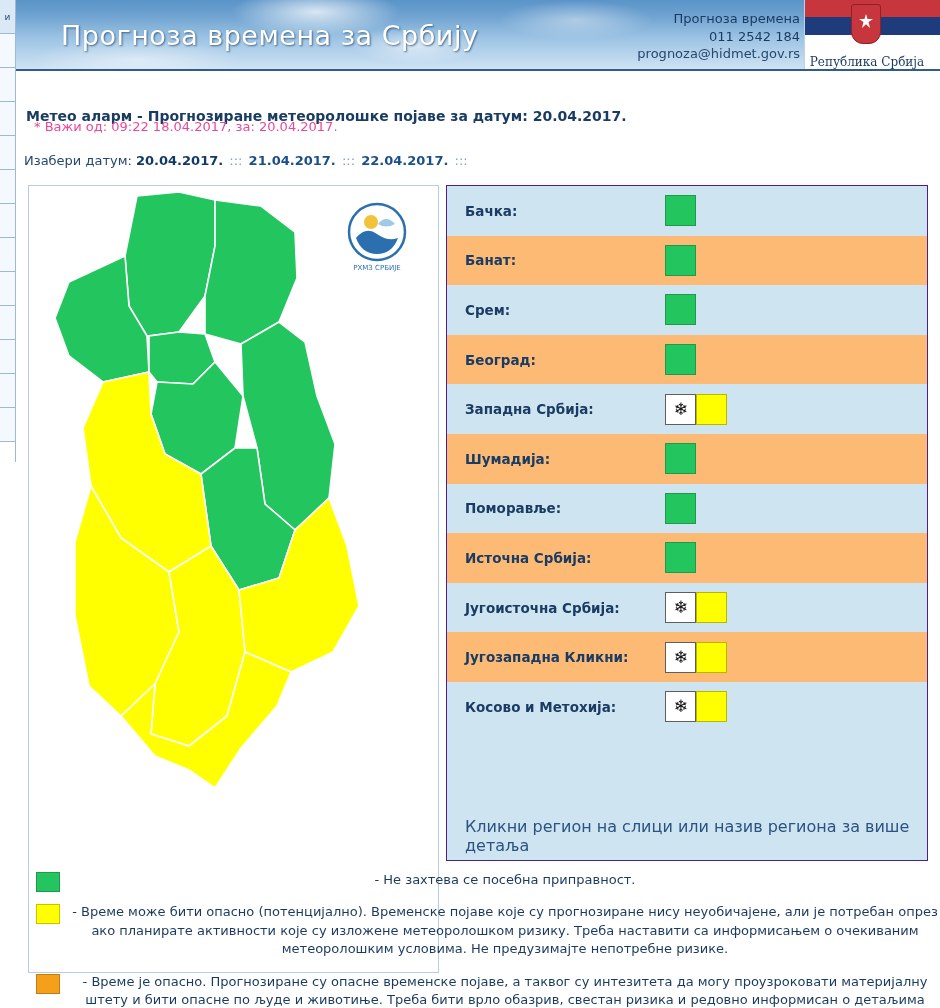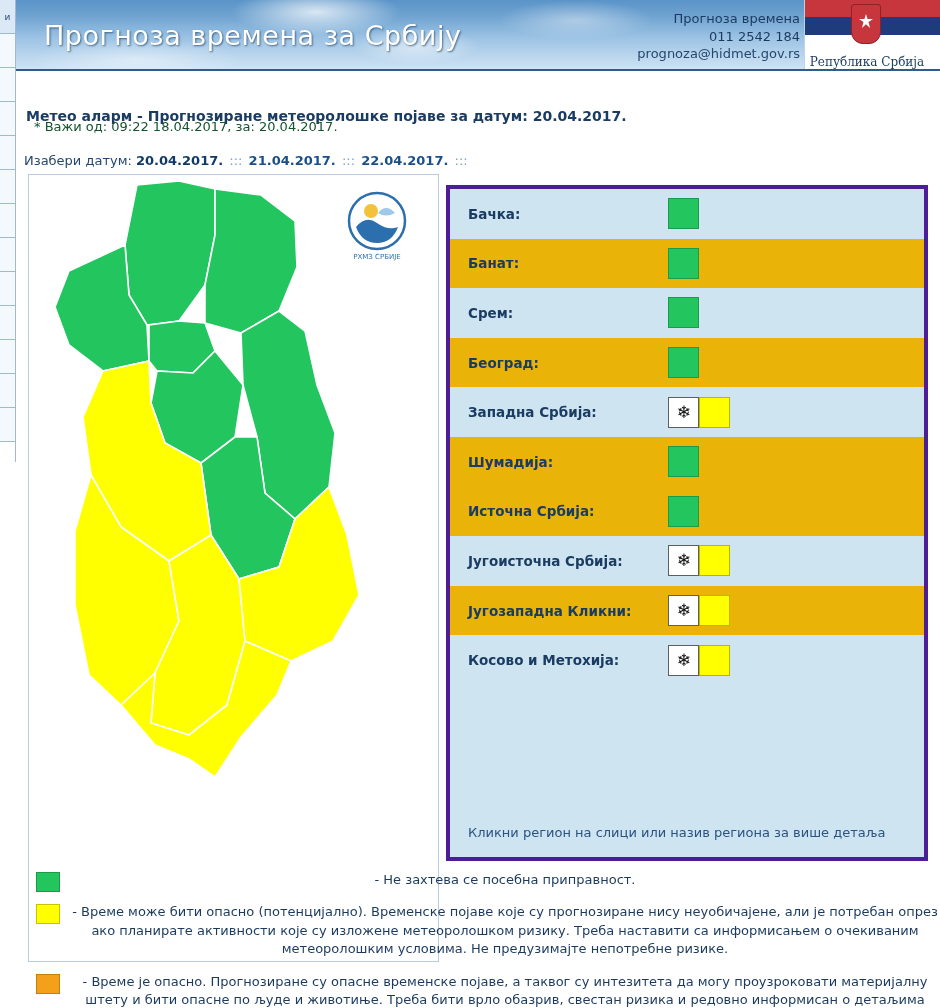--- a/index.html
+++ b/index.html
@@ -43,21 +43,21 @@
   }
   .header .clouds {
     position: absolute; inset: 0;
     background:
       radial-gradient(ellipse 120px 34px at 300px 12px, rgba(255,255,255,.75), rgba(255,255,255,0) 70%),
       radial-gradient(ellipse 90px 26px at 400px 46px, rgba(255,255,255,.55), rgba(255,255,255,0) 70%),
       radial-gradient(ellipse 150px 30px at 120px 60px, rgba(255,255,255,.45), rgba(255,255,255,0) 70%),
       radial-gradient(ellipse 110px 28px at 560px 20px, rgba(255,255,255,.4), rgba(255,255,255,0) 70%);
   }
   .header .title {
-    position: absolute; left: 28px; top: 20px;
+    position: absolute; left: 45px; top: 20px;
     font-size: 27px; color: #ffffff;
     letter-spacing: .5px;
     text-shadow: 1px 1px 2px rgba(20,50,85,.65);
     font-family: "DejaVu Sans", "Liberation Sans", sans-serif;
   }
   .header .contact {
     position: absolute; right: 140px; top: 10px;
     text-align: right;
     color: #1b3a5e;
     font-size: 13px;
@@ -106,59 +106,59 @@
     width: 924px; height: 937px;
     background: #ffffff;
     padding: 0;
   }
   .alarm-title {
     position: absolute; left: 10px; top: 16px;
     font-size: 14px; font-weight: bold; color: #1a3c63; margin-top: 21px;
   }
   .valid-line {
     position: absolute; left: 18px; top: 48px;
-    font-size: 13px; color: #14532d;
+    font-size: 13px; color: #ec4899;
   }
   .date-picker {
     position: absolute; left: 8px; top: 82px;
     font-size: 13px; color: #26486f;
   }
   .date-picker .sep { color: #7fa2c4; margin: 0 2px; }
   .date-picker a {
     color: #1a4f8a; text-decoration: none; font-weight: bold;
   }
   .date-picker a.active { font-weight: bold; color: #123a66; }
 
   
   .map-panel {
-    position: absolute; left: 12px; top: 103px;
+    position: absolute; left: 12px; top: 114px;
     width: 411px; height: 788px;
     background: #ffffff;
     border: 1px solid #b9cde0;
   }
   .map-svg { display: block; }
   .logo {
     position: absolute; right: 18px; top: 12px;
     width: 86px; height: 78px;
   }
 
   
   .regions {
     position: absolute; left: 430px; top: 114px;
     width: 482px; height: 676px;
     background: #cfe4f1;
-    border: 4px solid #4c1d95;
+    border: 1px solid #4c1d95;
   }
   .region-row {
     position: relative;
     height: 49.6px;
     display: flex; align-items: center;
     padding-left: 18px;
   }
-  .region-row.alt { background: #eab308; }
+  .region-row.alt { background: #fdba74; }
   .region-label {
     width: 200px;
     font-size: 13.5px; font-weight: bold; color: #1a3c63;
   }
   .badge-wrap { display: flex; }
   .badge {
     width: 31px; height: 31px;
     border: 1px solid #5f5f5f;
   }
   .badge.green { background: #22c55e; border-color: #1d9b4c; }
@@ -166,21 +166,21 @@
   .badge.icon {
     background: #ffffff;
     display: flex; align-items: center; justify-content: center;
     font-size: 17px; color: #111; line-height: 1;
   }
   .regions-note {
     position: absolute; left: 0; bottom: 0;
     width: 100%; height: 49px;
     display: flex; align-items: center;
     padding-left: 18px;
-    font-size: 13px; color: #2a5381;
+    font-size: 16px; color: #2a5381;
     background: #cfe4f1;
   }
 
   
   .legend { position: absolute; left: 12px; top: 800px; width: 912px; }
   .legend-item { position: relative; margin-bottom: 14px; padding-left: 42px; text-align: center; }
   .legend-swatch {
     position: absolute; left: 8px; top: 1px;
     width: 24px; height: 20px;
     border: 1px solid #5f5f5f;
@@ -317,20 +317,26 @@
         </span>
       </div>
 
       <div class="region-row alt">
         <span class="region-label">Шумадија:</span>
         <span class="badge-wrap">
           <span class="badge green"></span>
         </span>
       </div>
 
+      <div class="region-row">
+        <span class="region-label">Поморавље:</span>
+        <span class="badge-wrap">
+          <span class="badge green"></span>
+        </span>
+      </div>
 
       <div class="region-row alt">
         <span class="region-label">Источна Србија:</span>
         <span class="badge-wrap">
           <span class="badge green"></span>
         </span>
       </div>
 
       <div class="region-row">
         <span class="region-label">Југоисточна Србија:</span>

